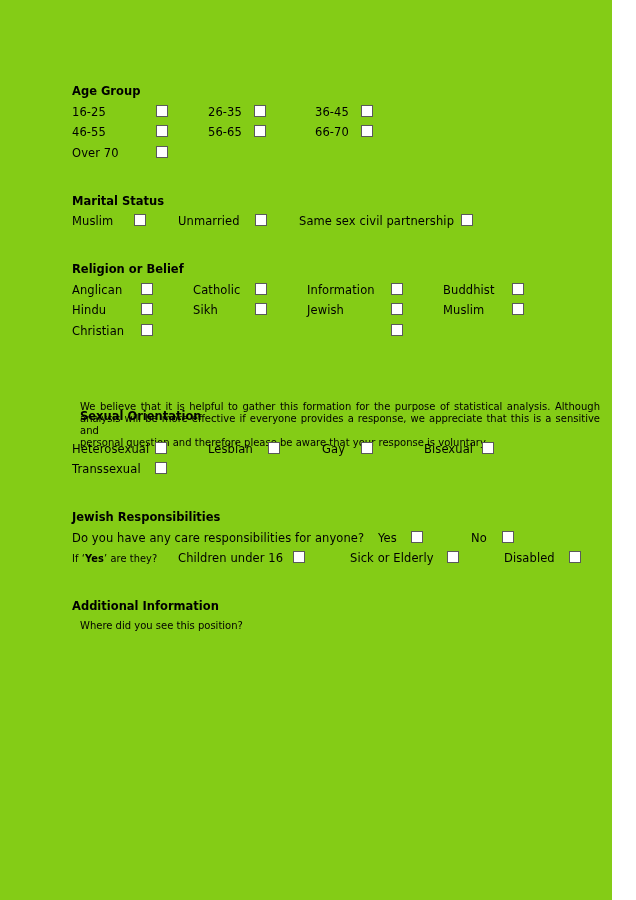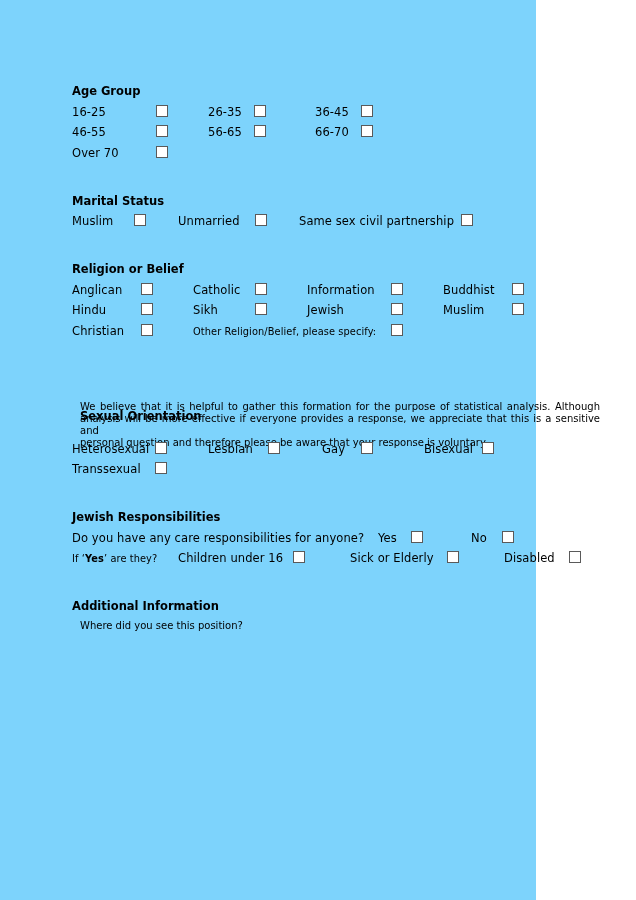--- a/index.html
+++ b/index.html
@@ -1,18 +1,18 @@
 <!DOCTYPE html>
 <html><head>
 <meta charset="utf-8">
 <style>
   html, body { margin: 0; padding: 0; background: #ffffff; }
   body { width: 636px; height: 900px; position: relative; overflow: hidden;
          font-family: "DejaVu Sans", sans-serif; color: #000; }
-  .page { position: absolute; left: 0; top: 0; width: 536px; height: 900px; background: #7dd3fc; }
+  .page { position: absolute; left: 0; top: 0; width: 612px; height: 900px; background: #84cc16; }
   .t { position: absolute; font-size: 11.5px; line-height: 14px; white-space: nowrap; letter-spacing: 0.1px; }
   .s { font-size: 9.8px; }
   .h { position: absolute; font-size: 11.5px; font-weight: bold; line-height: 14px; white-space: nowrap; }
   .cb { position: absolute; width: 10px; height: 10px; border: 1px solid #5a5a5a; background: #fff; box-sizing: content-box; cursor: pointer; }
   .foot { position: absolute; font-size: 10px; line-height: 12px; margin-left: 8px; }
   b { font-weight: bold; }
 </style>
 </head>
 <body>
 
@@ -60,21 +60,20 @@
   <div class="cb" style="left:141px;top:303px;"></div>
   <div class="t" style="left:193px;top:303px;">Sikh</div>
   <div class="cb" style="left:255px;top:303px;"></div>
   <div class="t" style="left:307px;top:303px;">Jewish</div>
   <div class="cb" style="left:391px;top:303px;"></div>
   <div class="t" style="left:443px;top:303px;">Muslim</div>
   <div class="cb" style="left:512px;top:303px;"></div>
 
   <div class="t" style="left:72px;top:324px;">Christian</div>
   <div class="cb" style="left:141px;top:324px;"></div>
-  <div class="t s" style="left:193px;top:325px;">Other Religion/Belief, please specify:</div>
   <div class="cb" style="left:391px;top:324px;"></div>
 
   <div class="h" style="left:80px;top:377px;margin-top:32px;">Sexual Orientation</div>
   <div class="foot" style="left:72px;top:401px;width:520px;">
     <div style="text-align:justify;text-align-last:justify;">We believe that it is helpful to gather this formation for the purpose of statistical analysis.  Although</div>
     <div style="text-align:justify;text-align-last:justify;">analysis will be more effective if everyone provides a response, we appreciate that this is a sensitive and</div>
     <div>personal question and therefore please be aware that your response is voluntary.</div>
   </div>
 
   <div class="t" style="left:72px;top:442px;">Heterosexual</div>

